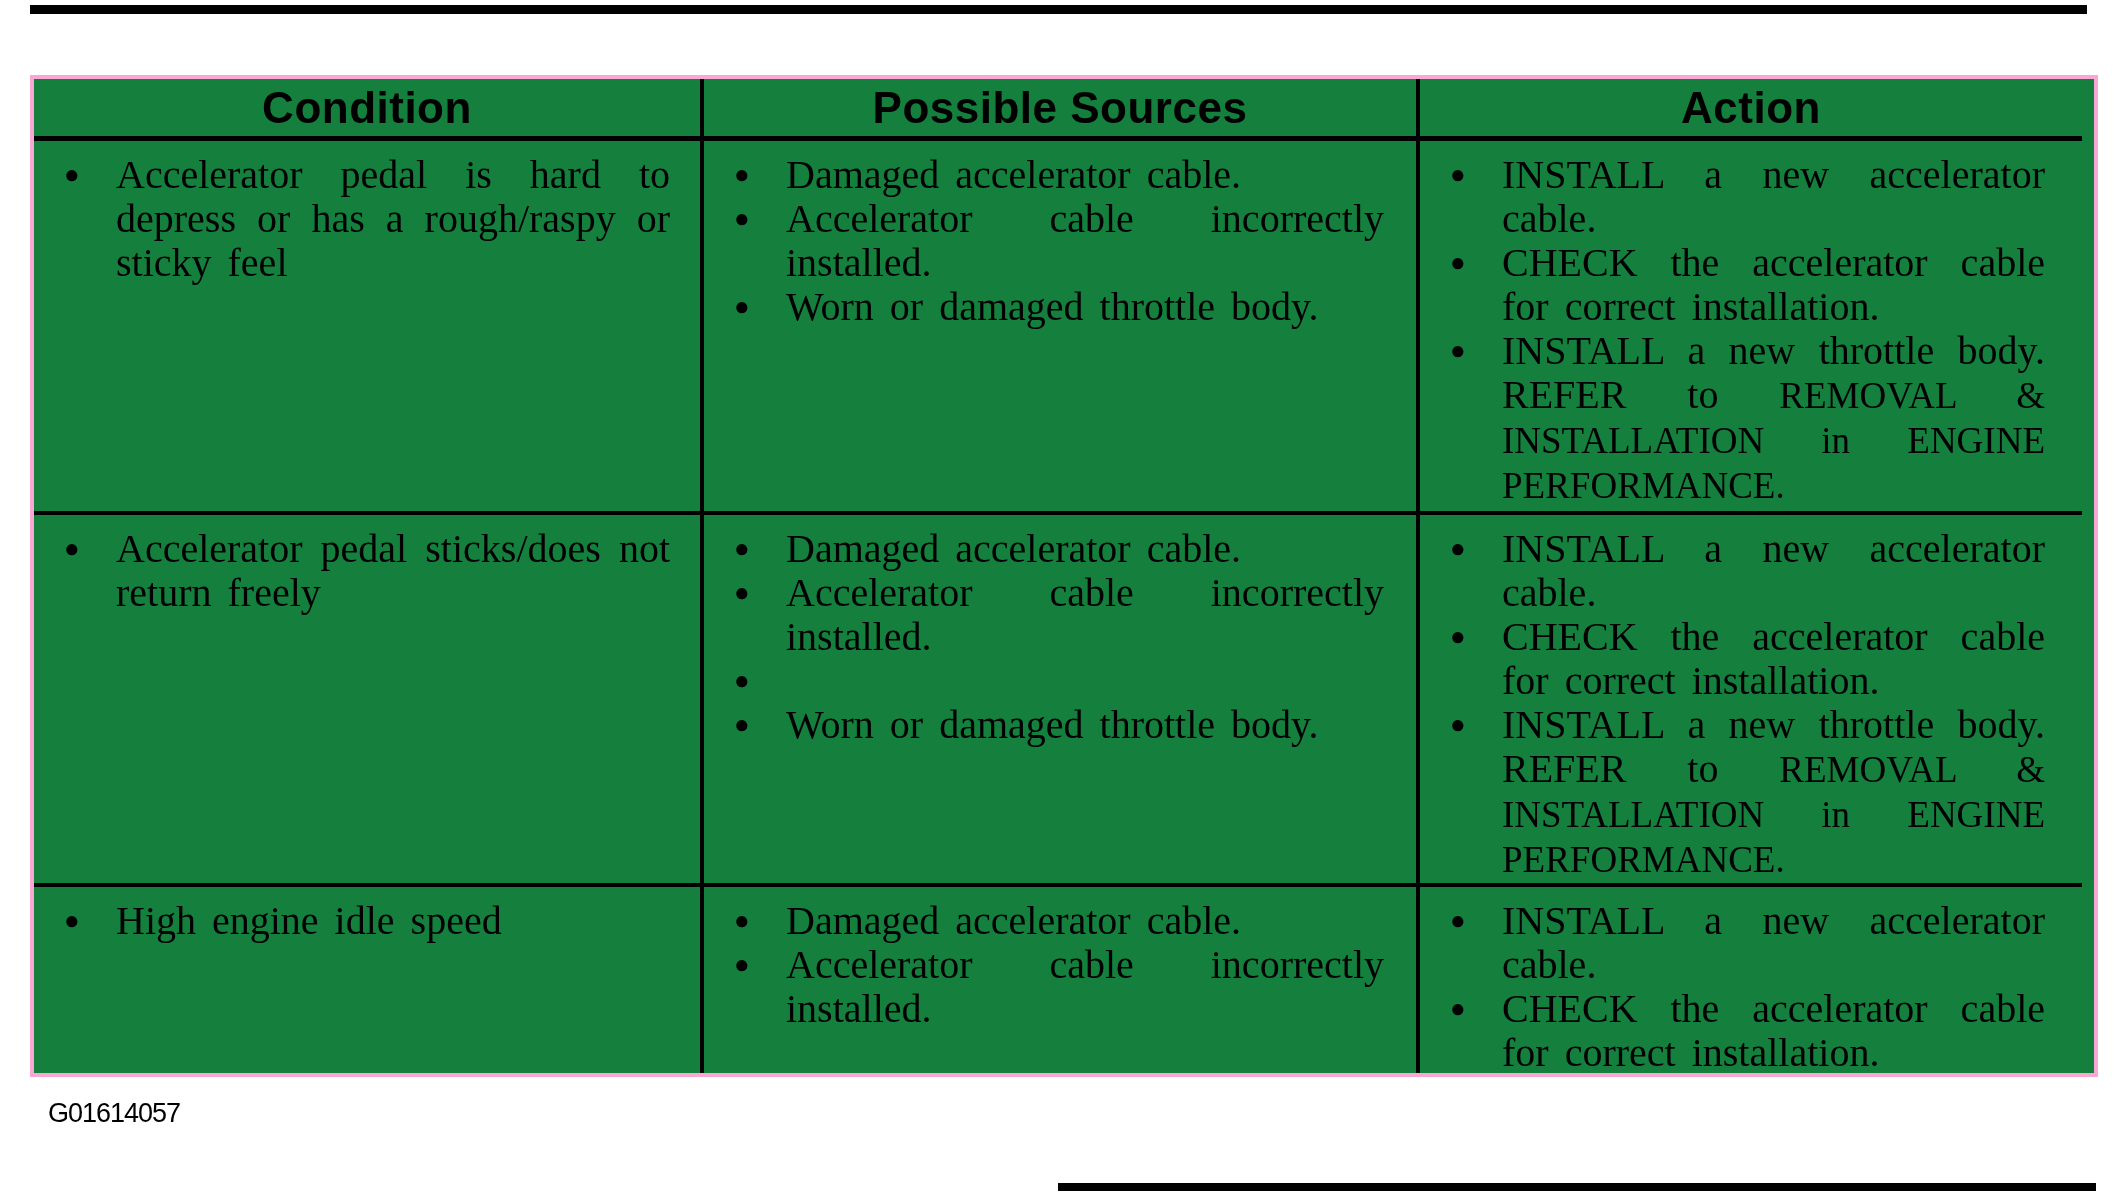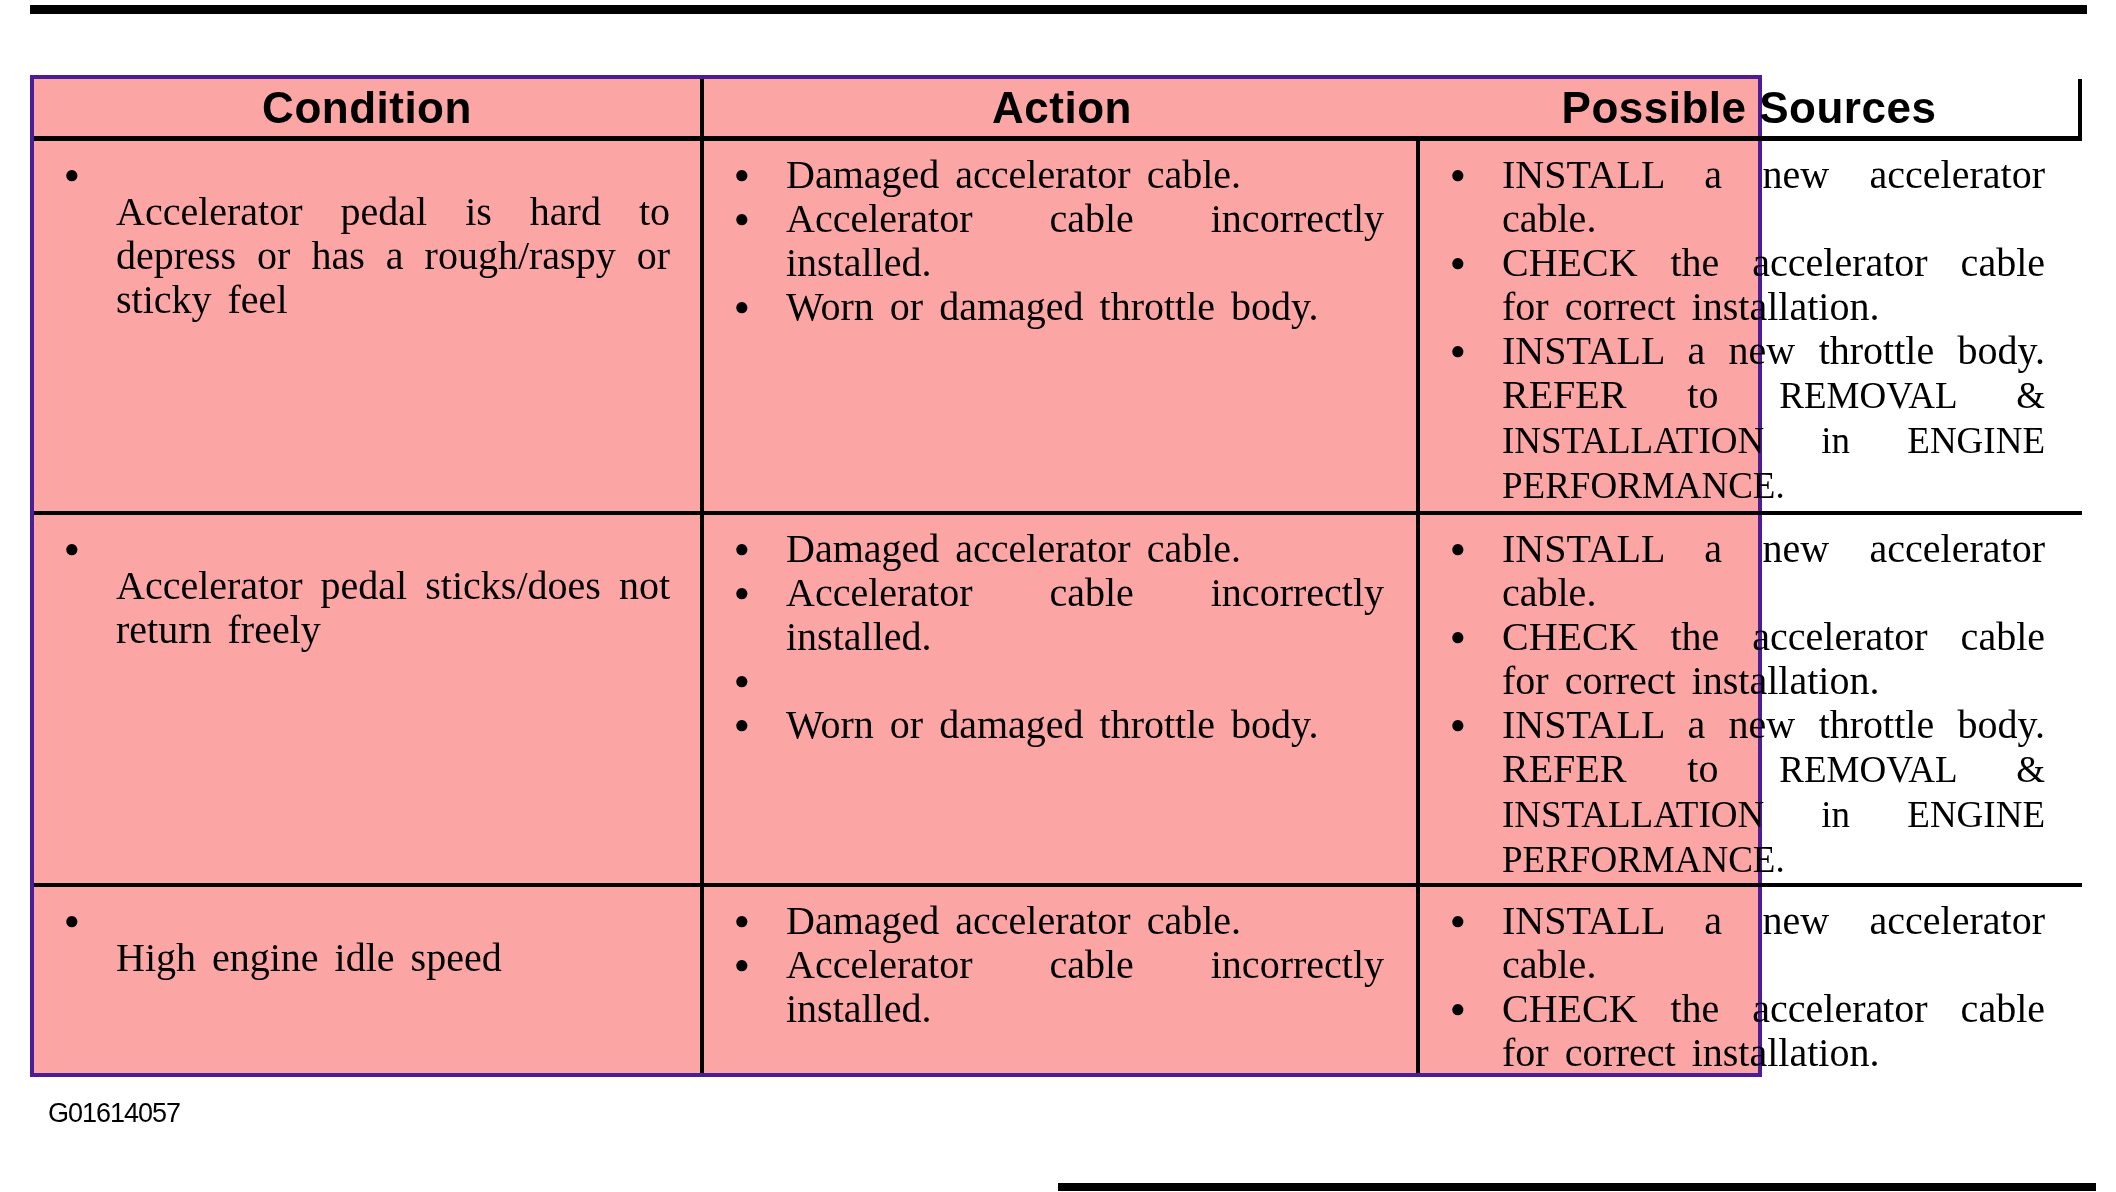--- a/index.html
+++ b/index.html
@@ -28,27 +28,27 @@
   .scan-bar.bottom {
     left: 1058px;
     top: 1183px;
     width: 1038px;
     height: 8px;
   }
   .trouble-table {
     position: absolute;
     left: 30px;
     top: 75px;
-    width: 1732px;
+    width: 2068px;
     box-sizing: border-box;
-    border: 4px solid #4c1d95;
+    border: 4px solid #f9a8d4;
     display: grid;
     grid-template-columns: 670px 716px 662px;
     grid-template-rows: 62px 370px 372px 190px;
-    background: #fca5a5;
+    background: #15803d;
   }
   .cell {
     box-sizing: border-box;
     overflow: hidden;
   }
   .cell.col1, .cell.col2 {
     border-right: 4px solid #000000;
   }
   .cell.header {
     border-bottom: 5px solid #000000;
@@ -78,21 +78,21 @@
     padding-left: 30px;
     box-sizing: content-box;
     font-size: 26px;
     line-height: 44px;
   }
   .bullet-text {
     flex: 1 1 auto;
     text-align: justify;
     word-spacing: 6px;
   }
-  .col1 .bullet-text { margin-right: 30px; margin-top: 37px; }
+  .col1 .bullet-text { margin-right: 30px; }
   .col2 .bullet-text { margin-right: 32px; }
   .col3 .bullet-text { margin-right: 37px; }
   .seg-serif {
     font-family: "Liberation Serif", serif;
   }
   .seg-sans {
     font-family: Liberation Serif, serif;
     font-size: 37px;
   }
   .graphic-id {
@@ -106,22 +106,22 @@
 </style>
 </head>
 <body>
 
 <div class="page">
 
   <div class="scan-bar top"></div>
 
   <div class="trouble-table">
     <div class="cell header col1">Condition</div>
+    <div class="cell header col2">Possible Sources</div>
     <div class="cell header col3">Action</div>
-    <div class="cell header col2">Possible Sources</div>
 
   <div class="cell body-cell col1">
         <div class="bullet-item">
           <span class="bullet-marker">●</span>
           <div class="bullet-text"><span class="seg-serif">Accelerator pedal is hard to depress or has a rough/raspy or sticky feel</span></div>
         </div>
       </div>
       <div class="cell body-cell col2">
         <div class="bullet-item">
           <span class="bullet-marker">●</span>

